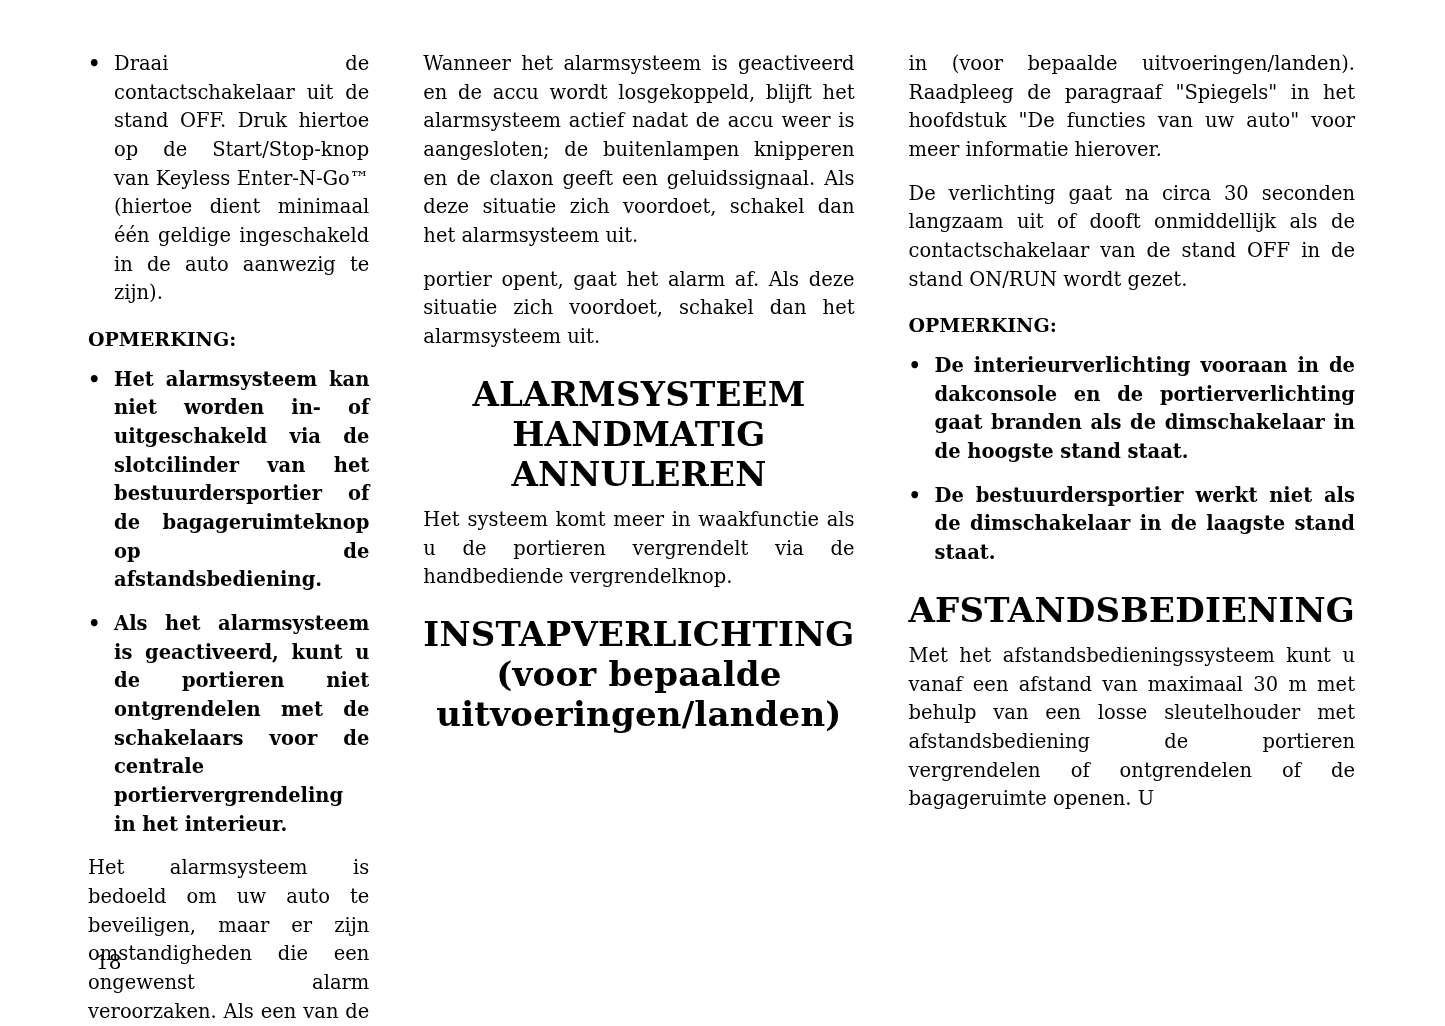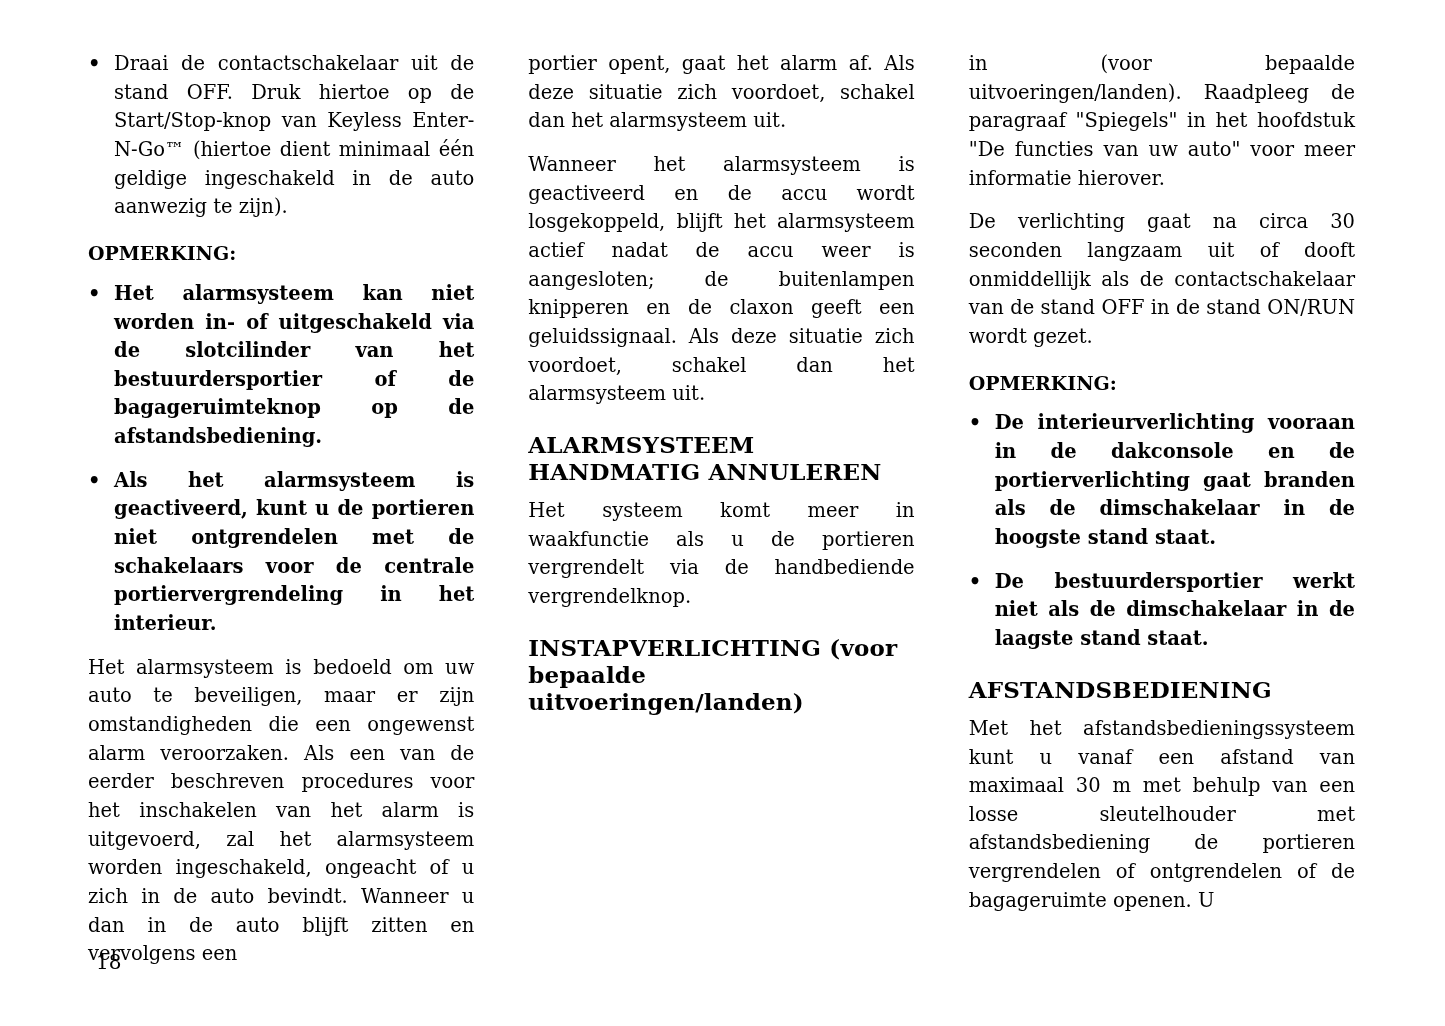--- a/index.html
+++ b/index.html
@@ -49,23 +49,23 @@
     font-weight: bold;
   }
   .note-heading {
     font-weight: bold;
     font-size: 19px;
     text-align: left;
     margin: 18px 0 12px 0;
   }
   .section-heading {
     font-weight: bold;
-    font-size: 23px;
+    font-size: 34px;
     line-height: 1.18;
-    text-align: left;
+    text-align: center;
     margin: 22px 0 12px 0;
     letter-spacing: 0.2px;
   }
   .page-number {
     position: absolute;
     left: 96px;
     bottom: 52px;
     font-size: 20px;
     text-align: right;
   }
@@ -85,22 +85,22 @@
           <span class="marker">•</span>
           <span class="bullet-text">Het alarmsysteem kan niet worden in- of uitgeschakeld via de slotcilinder van het bestuurdersportier of de bagageruimteknop op de afstandsbediening.</span>
         </div>
         <div class="bullet bold">
           <span class="marker">•</span>
           <span class="bullet-text">Als het alarmsysteem is geactiveerd, kunt u de portieren niet ontgrendelen met de schakelaars voor de centrale portiervergrendeling in het interieur.</span>
         </div>
         <p class="para">Het alarmsysteem is bedoeld om uw auto te beveiligen, maar er zijn omstandigheden die een ongewenst alarm veroorzaken. Als een van de eerder beschreven procedures voor het inschakelen van het alarm is uitgevoerd, zal het alarmsysteem worden ingeschakeld, ongeacht of u zich in de auto bevindt. Wanneer u dan in de auto blijft zitten en vervolgens een</p>
       </div>
     <div class="column">
+        <p class="para">Wanneer het alarmsysteem is geactiveerd en de accu wordt losgekoppeld, blijft het alarmsysteem actief nadat de accu weer is aangesloten; de buitenlampen knipperen en de claxon geeft een geluidssignaal. Als deze situatie zich voordoet, schakel dan het alarmsysteem uit.</p>
         <p class="para">portier opent, gaat het alarm af. Als deze situatie zich voordoet, schakel dan het alarmsysteem uit.</p>
-        <p class="para">Wanneer het alarmsysteem is geactiveerd en de accu wordt losgekoppeld, blijft het alarmsysteem actief nadat de accu weer is aangesloten; de buitenlampen knipperen en de claxon geeft een geluidssignaal. Als deze situatie zich voordoet, schakel dan het alarmsysteem uit.</p>
         <h2 class="section-heading">ALARMSYSTEEM HANDMATIG ANNULEREN</h2>
         <p class="para">Het systeem komt meer in waakfunctie als u de portieren vergrendelt via de handbediende vergrendelknop.</p>
         <h2 class="section-heading">INSTAPVERLICHTING (voor bepaalde uitvoeringen/landen)</h2>
       </div>
     <div class="column">
         <p class="para">in (voor bepaalde uitvoeringen/landen). Raadpleeg de paragraaf "Spiegels" in het hoofdstuk "De functies van uw auto" voor meer informatie hierover.</p>
         <p class="para">De verlichting gaat na circa 30 seconden langzaam uit of dooft onmiddellijk als de contactschakelaar van de stand OFF in de stand ON/RUN wordt gezet.</p>
         <p class="note-heading">OPMERKING:</p>
         <div class="bullet bold">
           <span class="marker">•</span>

